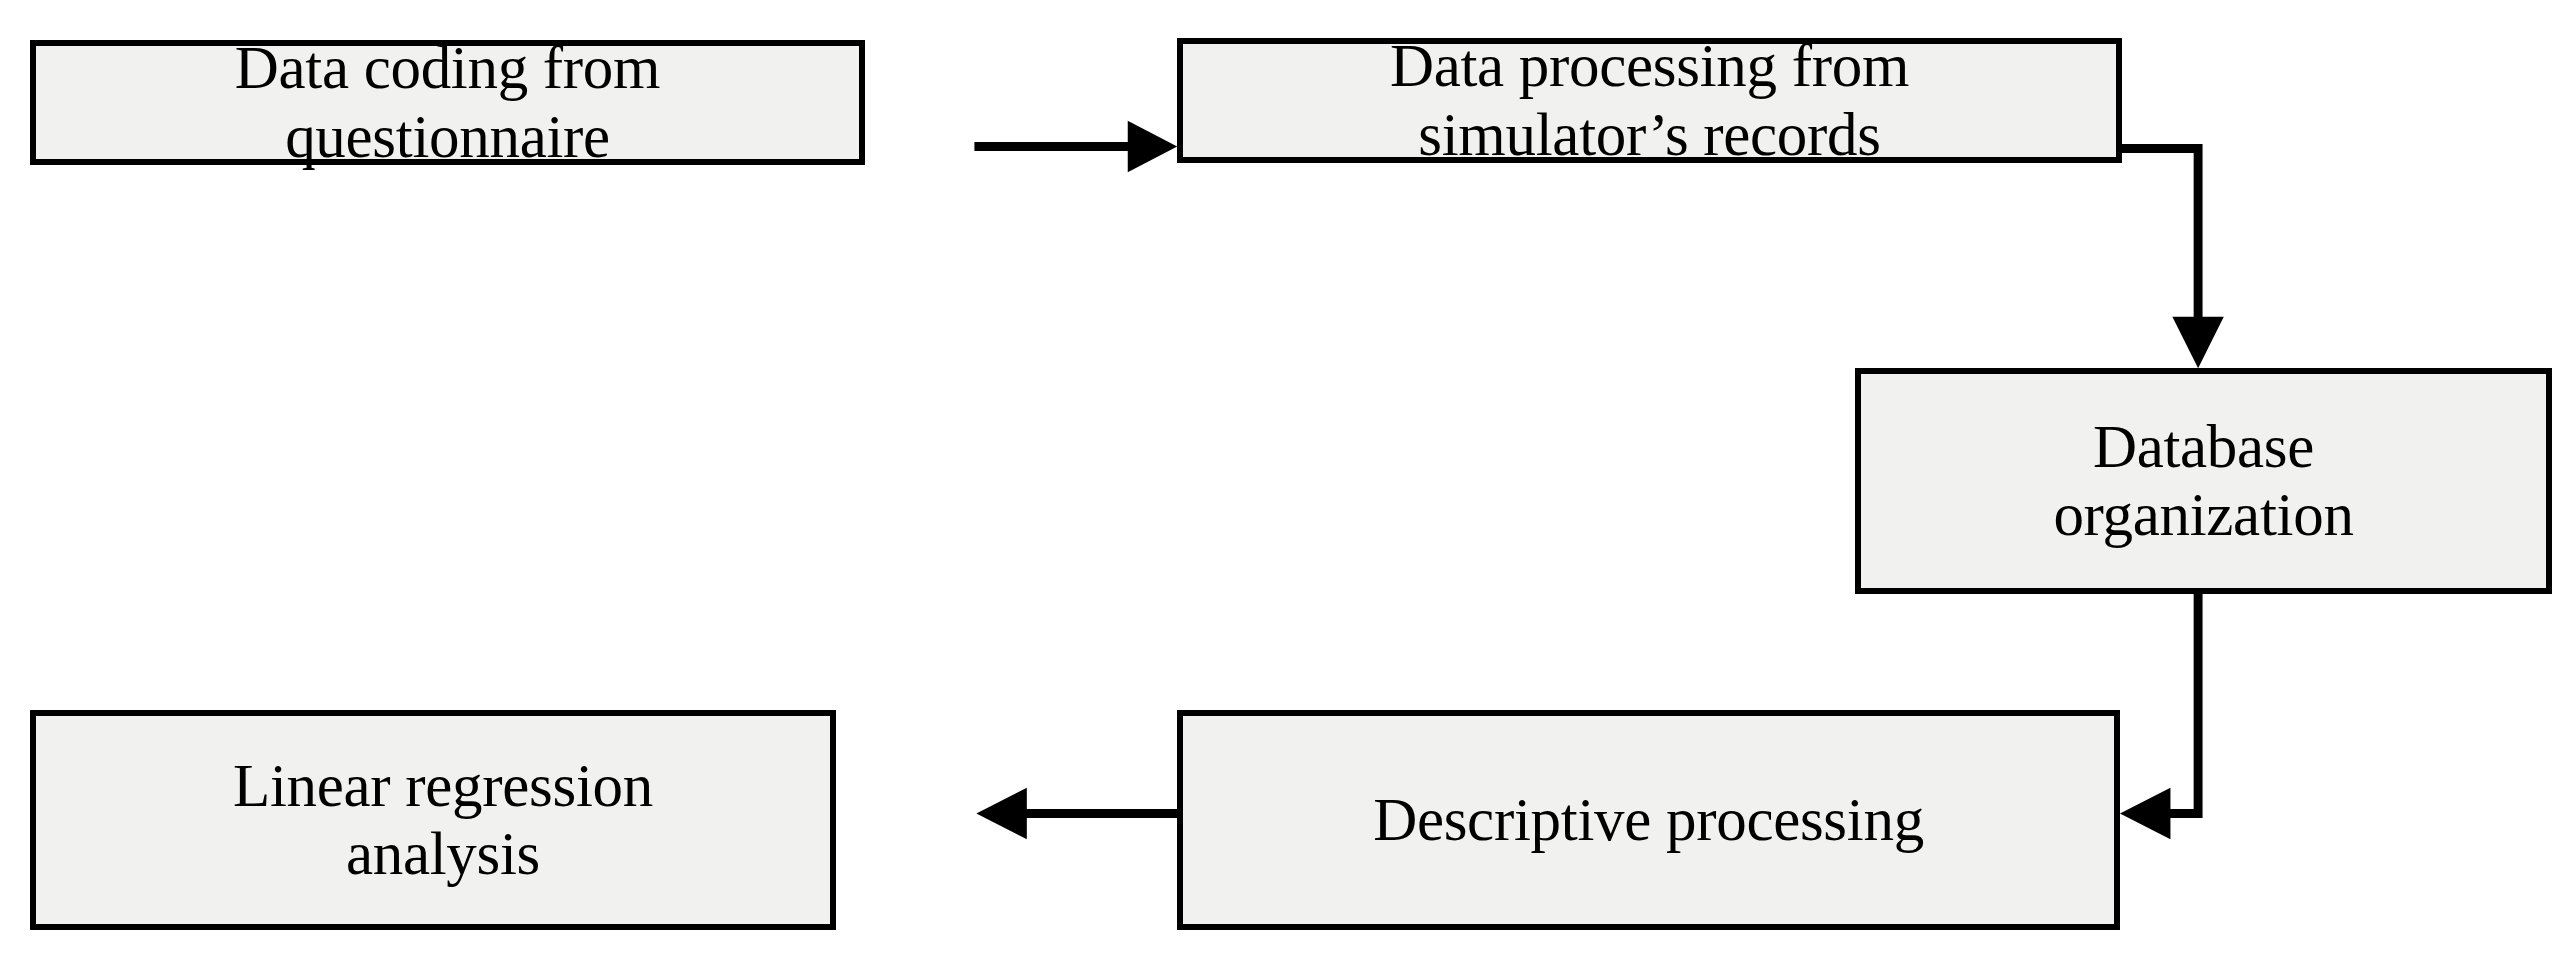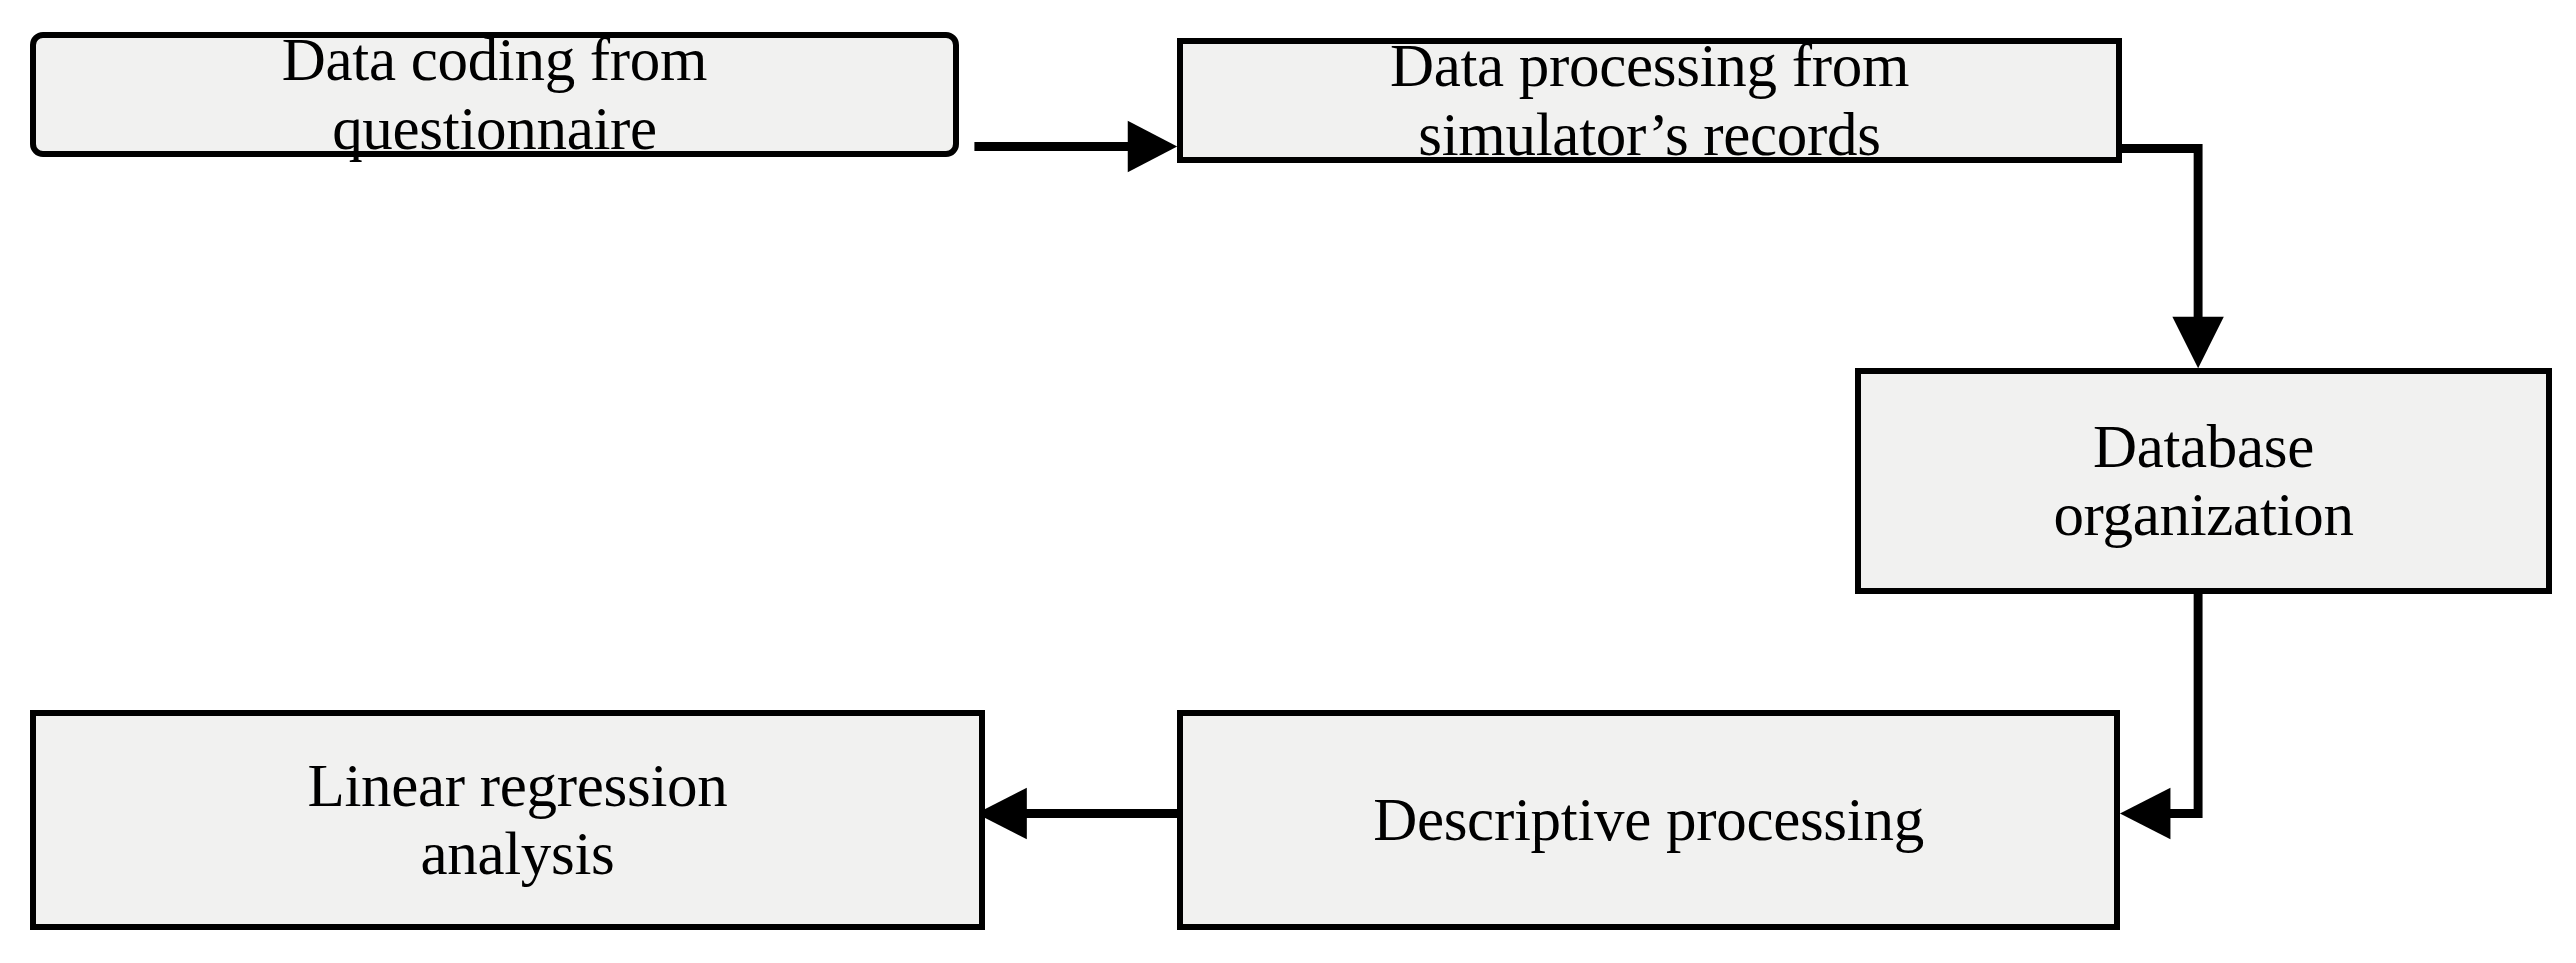--- a/index.html
+++ b/index.html
@@ -27,25 +27,25 @@
   }
   .node-label {
     font-family: "Liberation Serif", "DejaVu Serif", serif;
     color: #000000;
     font-size: 61px;
     line-height: 1.12;
     letter-spacing: -0.3px;
     white-space: pre-line;
     padding: 0 14px;
   }
-  #node-data-coding   { left: 30px;   top: 32px;  width: 929px; height: 125px; border-radius: 13px; }
+  #node-data-coding   { left: 30px;   top: 40px;  width: 835px; height: 125px; }
   #node-data-proc     { left: 1177px; top: 32px;  width: 945px; height: 125px; margin-top: 6px; }
   #node-database      { left: 1855px; top: 368px; width: 697px; height: 226px; align-items: center; }
   #node-descriptive   { left: 1177px; top: 710px; width: 943px; height: 220px; }
-  #node-linear        { left: 30px;   top: 710px; width: 955px; height: 220px; padding-left: 20px; }
+  #node-linear        { left: 30px;   top: 710px; width: 806px; height: 220px; padding-left: 20px; }
 
   .edge-svg {
     position: absolute;
     left: 0;
     top: 0;
     width: 2576px;
     height: 964px;
     pointer-events: none;
     overflow: visible;
   }

